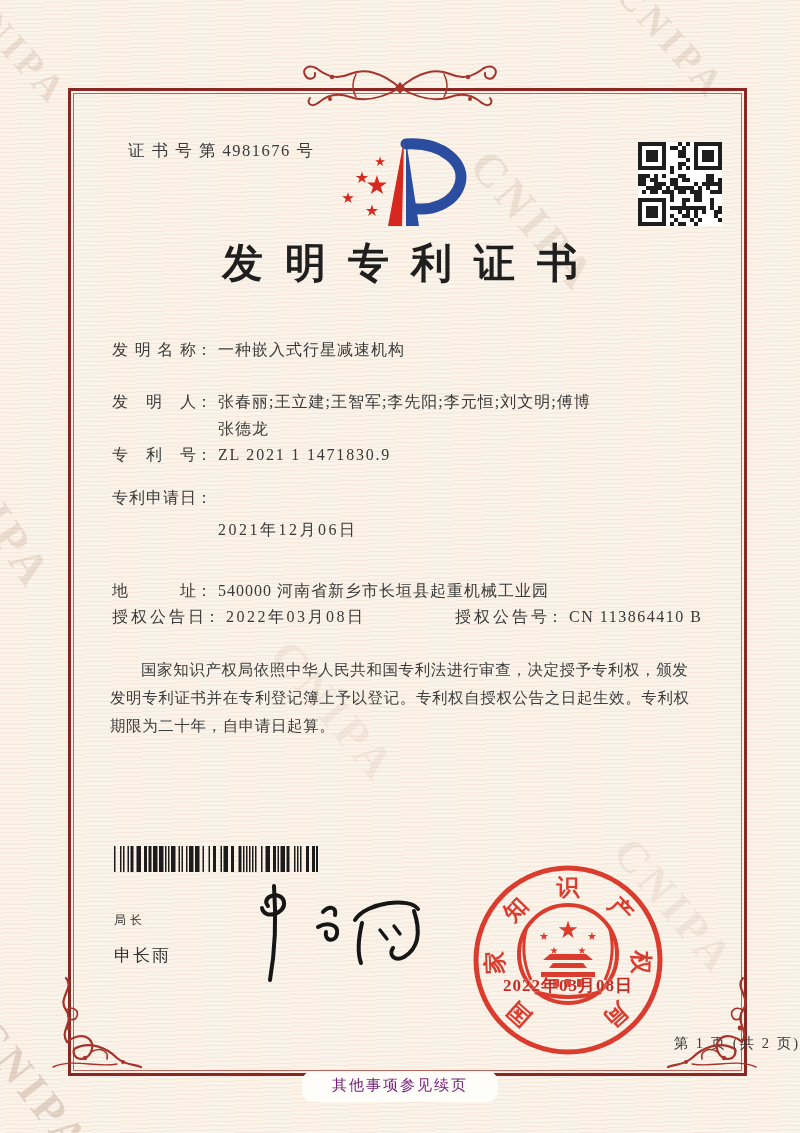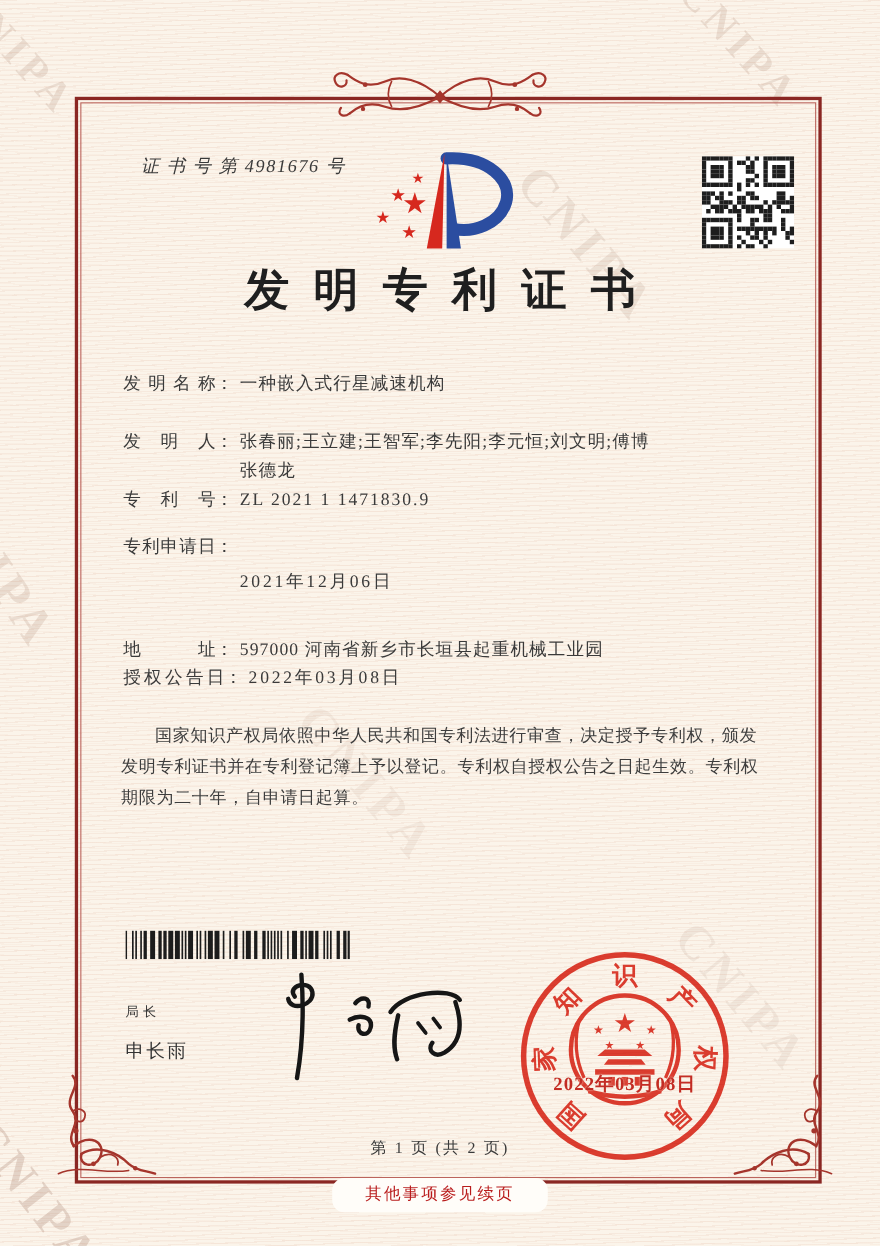--- a/index.html
+++ b/index.html
@@ -20,21 +20,21 @@
   .wm3{left:500px;top:140px;font-size:46px;transform:rotate(50deg);color:rgba(168,132,112,.17);}
   .wm4{left:-30px;top:430px;font-size:46px;transform:rotate(56deg);}
   .wm5{left:300px;top:630px;font-size:46px;transform:rotate(50deg);color:rgba(168,132,112,.10);}
   .wm6{left:2px;top:1008px;font-size:44px;transform:rotate(52deg);color:rgba(164,126,108,.28);}
   .wm7{left:642px;top:828px;font-size:44px;transform:rotate(50deg);color:rgba(168,132,112,.12);}
   
   .frame{position:absolute;left:68px;top:88px;width:673px;height:982px;border:3px solid #8a2723;z-index:1;}
   .frame-inner{position:absolute;inset:2px;border:1px solid #bb645c;}
   .ornament{position:absolute;z-index:3;}
   
-  .cert-no{position:absolute;left:128px;top:140px;font-size:16.5px;letter-spacing:1.5px;color:#3a3a3a;z-index:2;font-style:italic;}
+  .cert-no{position:absolute;left:128px;top:140px;font-size:16.5px;letter-spacing:1.5px;color:#3a3a3a;z-index:2;}
   .logo{position:absolute;left:322px;top:128px;z-index:2;}
   .qr{position:absolute;left:638px;top:142px;z-index:2;}
   .title{position:absolute;left:0;right:0;top:236px;text-align:center;font-size:41px;font-weight:bold;
          letter-spacing:22px;padding-left:22px;color:#1f1f1f;z-index:2;}
   
   .row{position:absolute;left:112px;font-size:16px;color:#3a3a3a;z-index:2;line-height:27px;}
   .f-label{display:inline-block;width:84px;text-align:justify;text-align-last:justify;vertical-align:top;}
   .f-label.wide{width:92px;}
   .f-colon{display:inline-block;width:22px;vertical-align:top;}
   .f-value{display:inline-block;letter-spacing:1px;vertical-align:top;max-width:470px;}
@@ -54,24 +54,24 @@
   
   .seal{position:absolute;left:470px;top:862px;width:196px;height:196px;z-index:5;
         mix-blend-mode:multiply;opacity:.94;}
   .seal svg.ring-circle{position:absolute;inset:0;}
   .seal-char{position:absolute;left:50%;top:50%;font-size:23px;font-weight:bold;color:#dd3326;
              font-family:"Liberation Serif","DejaVu Serif",serif;transform-origin:center;}
   .seal-emblem{position:absolute;left:50%;top:47%;transform:translate(-50%,-50%);}
   .seal-date{position:absolute;left:0;right:0;top:112px;text-align:center;font-size:17px;font-weight:bold;
              color:#c4221a;letter-spacing:1px;text-shadow:0 0 2px rgba(255,250,244,.85);}
   
-  .page-no{position:absolute;left:0;right:0;top:1034px;text-align:center;font-size:14.5px;
+  .page-no{position:absolute;left:0;right:0;top:1034px;text-align:right;font-size:14.5px;
            letter-spacing:2px;color:#3a3a3a;z-index:2;}
   .note{position:absolute;left:50%;top:1071px;transform:translateX(-50%);background:#fffdf9;
-        padding:5px 30px 7px;font-size:15px;letter-spacing:2px;color:#b91c1c;z-index:2;white-space:nowrap;border-radius:11px;}
+        padding:5px 30px 7px;font-size:15px;letter-spacing:2px;color:#701a75;z-index:2;white-space:nowrap;border-radius:11px;}
 </style>
 </head>
 <body>
 
 <div class="page">
 
   <span class="wm wm1">CNIPA</span>
   <span class="wm wm2">CNIPA</span>
   <span class="wm wm3">CNIPA</span>
   <span class="wm wm4">CNIPA</span>
@@ -372,25 +372,28 @@
   <div class="row" style="top:441px;">
     <span class="f-label">专利号</span><span class="f-colon">：</span><span class="f-value" style="letter-spacing:1.8px;">ZL 2021 1 1471830.9</span>
   </div>
 
   <div class="row" style="top:484px;">
     <span class="f-label">专利申请日</span><span class="f-colon">：</span><span class="f-value" style="letter-spacing:2.5px;margin-top:32px;">2021年12月06日</span>
   </div>
 
 
   <div class="row" style="top:577px;">
-    <span class="f-label">地址</span><span class="f-colon">：</span><span class="f-value">597000 河南省新乡市长垣县起重机械工业园</span>
+    <span class="f-label">地址</span><span class="f-colon">：</span><span class="f-value">540000 河南省新乡市长垣县起重机械工业园</span>
   </div>
 
   <div class="row" style="top:603px;width:592px;">
     <span class="f-label wide">授权公告日</span><span class="f-colon">：</span><span class="f-value" style="letter-spacing:2.5px;">2022年03月08日</span>
+    <span class="grant2">
+      <span class="f-label wide">授权公告号</span><span class="f-colon">：</span><span class="f-value" style="letter-spacing:1.5px;">CN 113864410 B</span>
+    </span>
   </div>
 
   <div class="body-text">
     <p>国家知识产权局依照中华人民共和国专利法进行审查，决定授予专利权，颁发发明专利证书并在专利登记簿上予以登记。专利权自授权公告之日起生效。专利权期限为二十年，自申请日起算。</p>
   </div>
 
   <svg class="barcode" width="208" height="26" viewBox="0 0 208 26">
       <rect x="0.0" y="0" width="1.5" height="26" fill="#1c1c1c"></rect>
       <rect x="6.0" y="0" width="1.5" height="26" fill="#1c1c1c"></rect>
       <rect x="9.0" y="0" width="1.5" height="26" fill="#1c1c1c"></rect>

